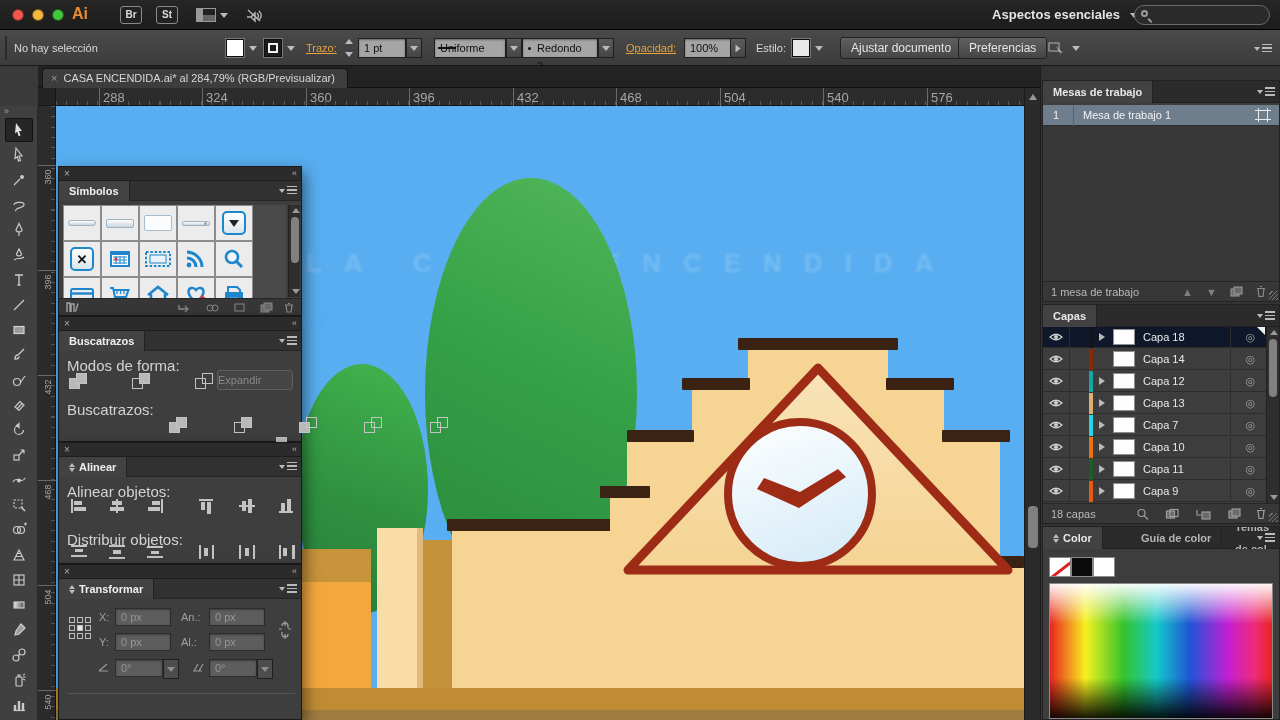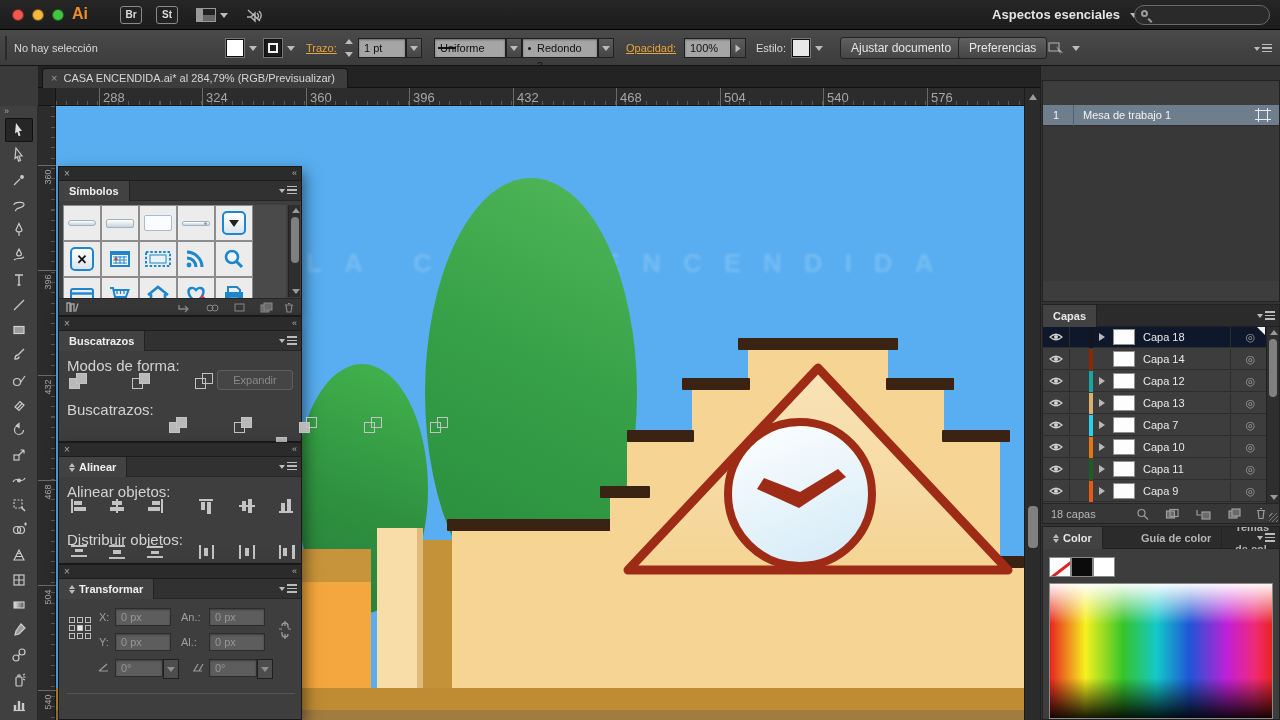--- a/index.html
+++ b/index.html
@@ -548,21 +548,21 @@
     <span class="abs ptab">
         <span>Buscatrazos</span>
       </span>
     <span class="abs pmenu"></span>
   </div>
   <span class="abs plabel" style="left:8px;top:40px">Modos de forma:</span>
   <span class="abs pfi f1" style="left:10px;top:56px"><i class="b"></i><i class="f"></i></span>
   <span class="abs pfi f2" style="left:48px;top:56px"><i class="b"></i><i class="f"></i></span>
   <span class="abs pfi" style="left:86px;top:56px"><i class="b"></i><i class="f"></i></span>
   <span class="abs pfi f3" style="left:124px;top:56px"><i class="b"></i><i class="f"></i></span>
-  <span class="abs" style="left:158px;top:53px;width:76px;height:20px;border:1px solid #5e5e5e;border-radius:3px;color:#8a8a8a;text-align:center;line-height:18px;background:#454545">Expandir</span>
+  <span class="abs" style="left:158px;top:53px;width:76px;height:20px;border:1px solid #5e5e5e;border-radius:3px;color:#8a8a8a;text-align:left;line-height:18px;background:#454545">Expandir</span>
   <span class="abs plabel" style="left:8px;top:84px">Buscatrazos:</span>
   <span class="abs pfi f1" style="left:10px;top:100px"><i class="b"></i><i class="f"></i></span>
   <span class="abs pfi f2" style="left:50px;top:100px"><i class="b"></i><i class="f"></i></span>
   <span class="abs pfi f3" style="left:90px;top:100px"><i class="b"></i><i class="f"></i></span>
   <span class="abs pfi" style="left:130px;top:100px"><i class="b"></i><i class="f"></i></span>
   <span class="abs pfi" style="left:170px;top:100px"><i class="b"></i><i class="f"></i></span>
   <span class="abs pfi f2" style="left:210px;top:100px"><i class="b"></i><i class="f"></i></span>
 </div>
 
 <div class="abs panel" style="left:58px;top:442px;width:244px;height:122px">
@@ -696,30 +696,49 @@
   <span class="abs dd-btn" style="left:198px;top:94px;height:20px;background:#4d4d4d">
       <span class="mini-dd" style="border-top-color:#8e8e8e"></span>
     </span>
   <div class="abs" style="left:8px;top:128px;width:228px;height:1px;background:#555"></div>
 </div>
 
 <div class="abs" id="dock">
   <div class="abs" style="left:0;top:0;width:1px;height:654px;background:#1e1e1e"></div>
 
   <div class="abs" style="left:2px;top:14px;width:238px;height:222px;background:#3d3d3d;border:1px solid #222">
+    <div class="abs dock-tabrow" style="left:0;top:0;right:0">
+      <span class="dock-tab abs" style="left:0">
+          <span>Mesas de trabajo</span>
+        </span>
+      <span class="abs pmenu" style="top:6px"></span>
+    </div>
     <div class="abs" style="left:0;top:24px;right:0;height:21px;background:#6f7e8d;border-bottom:1px solid #2d2d2d">
       <span class="abs" style="left:10px;top:4px;color:#f2f2f2">1</span>
       <span class="abs" style="left:30px;top:0;width:1px;height:21px;background:#55616d"></span>
       <span class="abs" style="left:40px;top:4px;color:#f2f2f2">Mesa de trabajo 1</span>
       <svg class="abs" style="right:8px;top:3px" width="16" height="14" viewBox="0 0 16 14">
         <rect x="3.5" y="2.5" width="9" height="9" fill="none" stroke="#eaeaea"></rect>
         <path d="M3.5 0 V2.5 M12.5 0 V2.5 M3.5 11.5 V14 M12.5 11.5 V14 M0 2.5 H3.5 M0 11.5 H3.5 M12.5 2.5 H16 M12.5 11.5 H16" stroke="#eaeaea" stroke-width="1"></path>
       </svg>
     </div>
     <div class="abs" style="left:0;top:45px;right:0;bottom:20px;background:#383838"></div>
+    <div class="abs" style="left:0;right:0;bottom:0;height:20px;background:#373737;border-top:1px solid #262626">
+      <span class="abs" style="left:8px;top:4px;color:#b9b9b9">1 mesa de trabajo</span>
+      <span class="abs" style="right:86px;top:4px;color:#7e7e7e">▲</span>
+      <span class="abs" style="right:62px;top:4px;color:#7e7e7e">▼</span>
+      <svg class="abs" style="right:36px;top:4px" width="14" height="12">
+          <rect x="2" y="3" width="8" height="7" stroke="#9d9d9d" fill="#6a6a6a"></rect>
+          <rect x="5" y="1" width="8" height="7" stroke="#9d9d9d" fill="#6a6a6a"></rect>
+        </svg>
+      <svg class="abs" style="right:12px;top:3px" width="12" height="13">
+          <path d="M2 3.5 h8 M3 3.5 l1 8 h4 l1-8 M5 1.5 h2" stroke="#8a8a8a" fill="none" stroke-width="1.2"></path>
+        </svg>
+      <span class="abs grip"></span>
+    </div>
   </div>
 
   <div class="abs" style="left:2px;top:238px;width:238px;height:220px;background:#3d3d3d;border:1px solid #222">
     <div class="abs dock-tabrow" style="left:0;top:0;right:0">
       <span class="dock-tab abs" style="left:0">
           <span>Capas</span>
         </span>
       <span class="abs pmenu" style="top:6px"></span>
     </div>
     <div class="abs" style="left:0;top:22px;right:0;height:176px;overflow:hidden">

